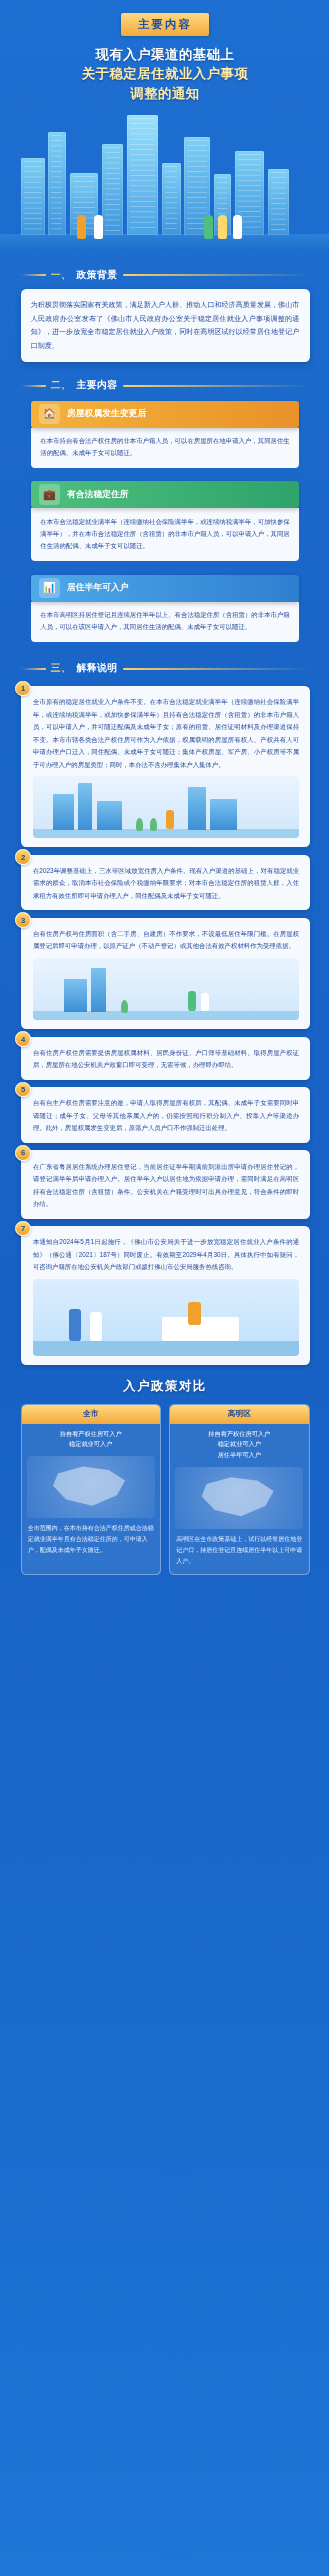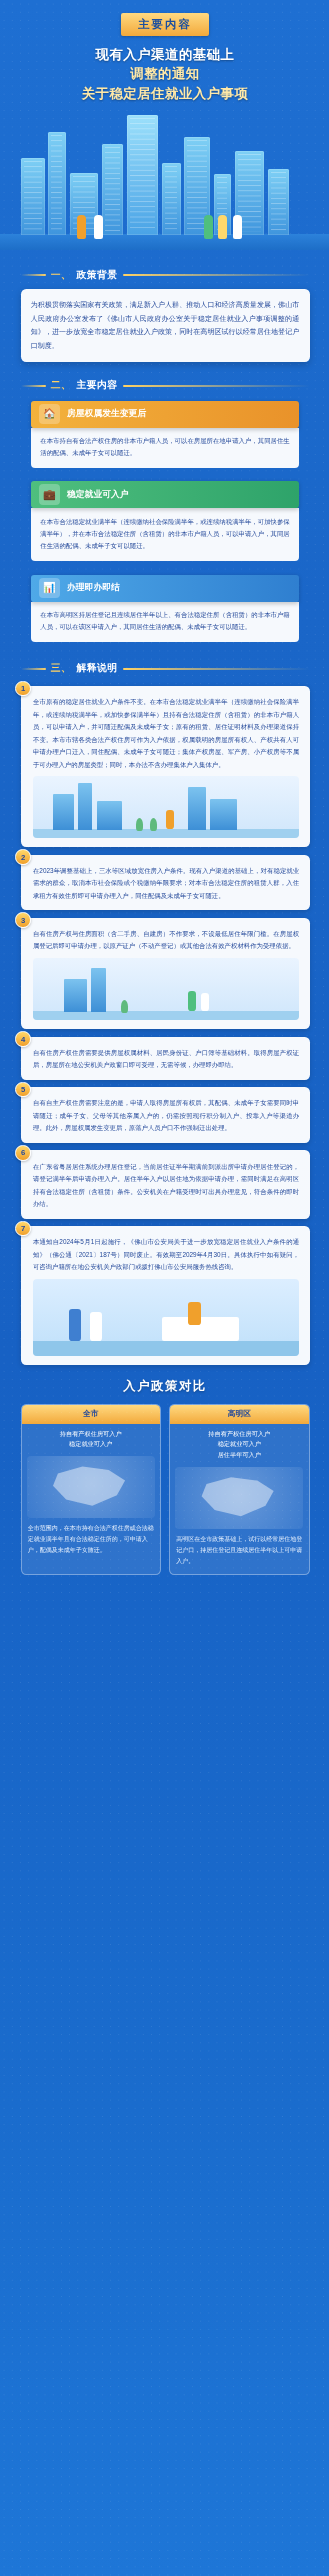--- a/index.html
+++ b/index.html
@@ -246,22 +246,22 @@
 </head>
 <body>
 
 <div class="page">
   <div class="dots"></div>
 
   <div class="header">
     <div class="ribbon">主要内容</div>
     <div class="main-title">
       <div>现有入户渠道的基础上</div>
+      <div class="ln2">关于稳定居住就业入户事项</div>
       <div class="ln2">调整的通知</div>
-      <div class="ln2">关于稳定居住就业入户事项</div>
     </div>
 
     <div class="hero-art">
       <div class="ground"></div>
       <div class="sky-building" style="left:20.6px;width:24px;height:77px;"></div>
       <div class="sky-building" style="left:48px;width:17.5px;height:103px;"></div>
       <div class="sky-building" style="left:70px;width:28px;height:62px;"></div>
       <div class="sky-building" style="left:102px;width:20.6px;height:91px;"></div>
       <div class="sky-building" style="left:127px;width:31px;height:120px;background:linear-gradient(180deg,#9ce0fb,#4aa3e6);"></div>
       <div class="sky-building" style="left:162px;width:18.5px;height:72px;"></div>
@@ -297,29 +297,29 @@
       <div class="ribbon-head c1">
         <span class="ribbon-icon">🏠</span>
         <span>房屋权属发生变更后</span>
       </div>
       <div class="ribbon-body">在本市持自有合法产权住房的非本市户籍人员，可以在房屋所在地申请入户，其同居住生活的配偶、未成年子女可以随迁。</div>
     </div>
 
     <div class="ribbon-item" style="margin-top:13.4px;">
       <div class="ribbon-head c2">
         <span class="ribbon-icon">💼</span>
-        <span>稳定就业可入户</span>
+        <span>有合法稳定住所</span>
       </div>
       <div class="ribbon-body">在本市合法稳定就业满半年（连续缴纳社会保险满半年，或连续纳税满半年，可加快参保满半年），并在本市合法稳定住所（含租赁）的非本市户籍人员，可以申请入户，其同居住生活的配偶、未成年子女可以随迁。</div>
     </div>
 
     <div class="ribbon-item" style="margin-top:13.4px;">
       <div class="ribbon-head c3">
         <span class="ribbon-icon">📊</span>
-        <span>办理即办即结</span>
+        <span>居住半年可入户</span>
       </div>
       <div class="ribbon-body">在本市高明区持居住登记且连续居住半年以上、有合法稳定住所（含租赁）的非本市户籍人员，可以在该区申请入户，其同居住生活的配偶、未成年子女可以随迁。</div>
     </div>
   </div>
 
   <div class="sec-title" style="margin-top:20.6px;">
     <span class="bar left"></span>
     <span class="num">三、</span>
     <span>解释说明</span>
     <span class="bar"></span>

